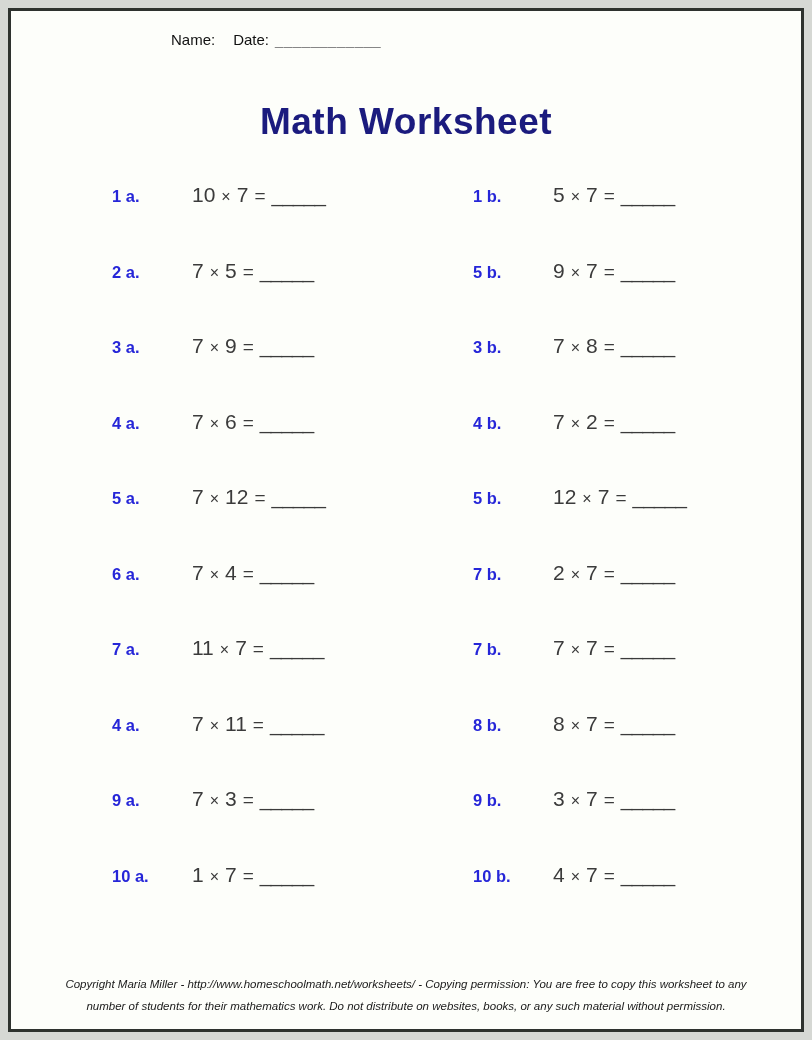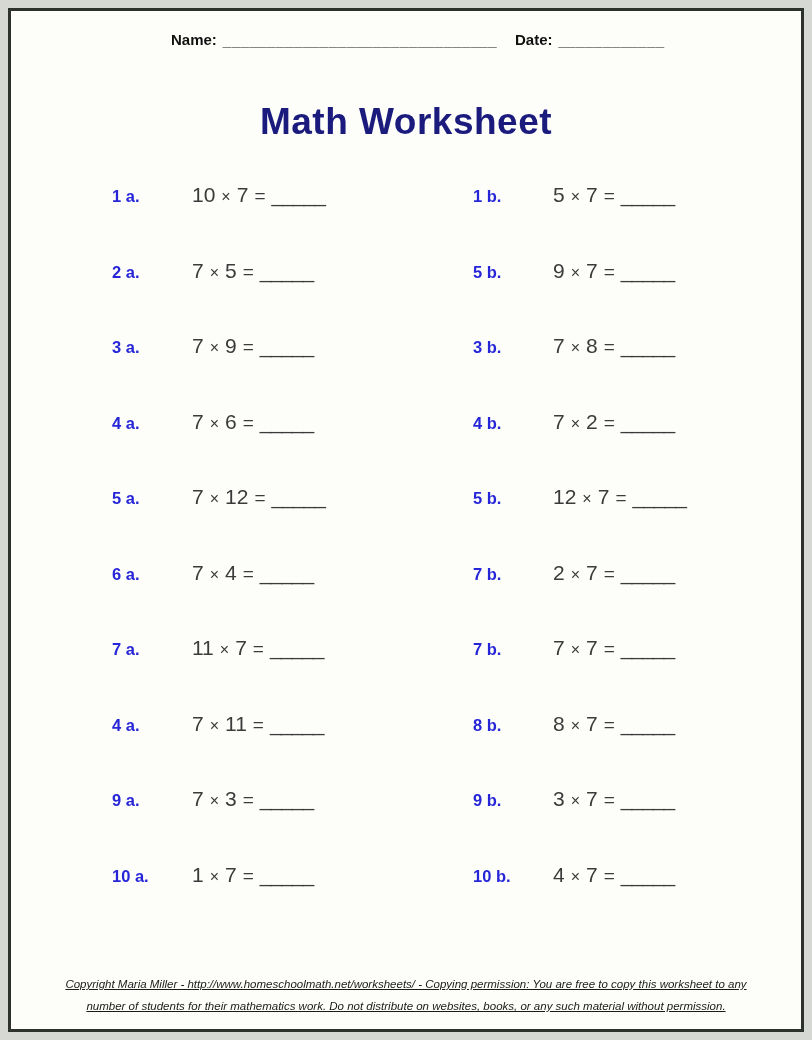--- a/index.html
+++ b/index.html
@@ -18,21 +18,21 @@
     overflow: hidden;
   }
   .header {
     position: absolute;
     top: 20px; left: 160px;
     display: flex;
     align-items: baseline;
     font-size: 15px;
     white-space: nowrap;
   }
-  .hlabel { font-weight: bold; color: #111; }
+  .hlabel { font-weight: normal; color: #111; }
   .hline {
     color: #7f7f7f;
     margin-left: 6px;
     letter-spacing: 0.5px;
   }
   .hgap { width: 18px; }
   .title {
     position: absolute;
     top: 90px; left: 0; width: 100%;
     text-align: center;
@@ -66,31 +66,29 @@
   .eq { font-size: 19px; }
   .blank { letter-spacing: -1px; }
   .footer {
     position: absolute;
     bottom: 12px; left: 0; width: 100%;
     text-align: center;
     font-size: 11.5px;
     font-style: italic;
     color: #1a1a1a;
     line-height: 22px;
-    text-decoration: underline;
   }
 </style>
 </head>
 <body>
 
 <div class="paper">
 
   <div class="header">
     <span class="hlabel">Name:</span>
-    <span class="hline">_______________________________</span>
     <span class="hgap"></span>
     <span class="hlabel">Date:</span>
     <span class="hline">____________</span>
   </div>
 
   <div class="title">Math Worksheet</div>
 
   <div class="problems">
 
     <div class="row">

